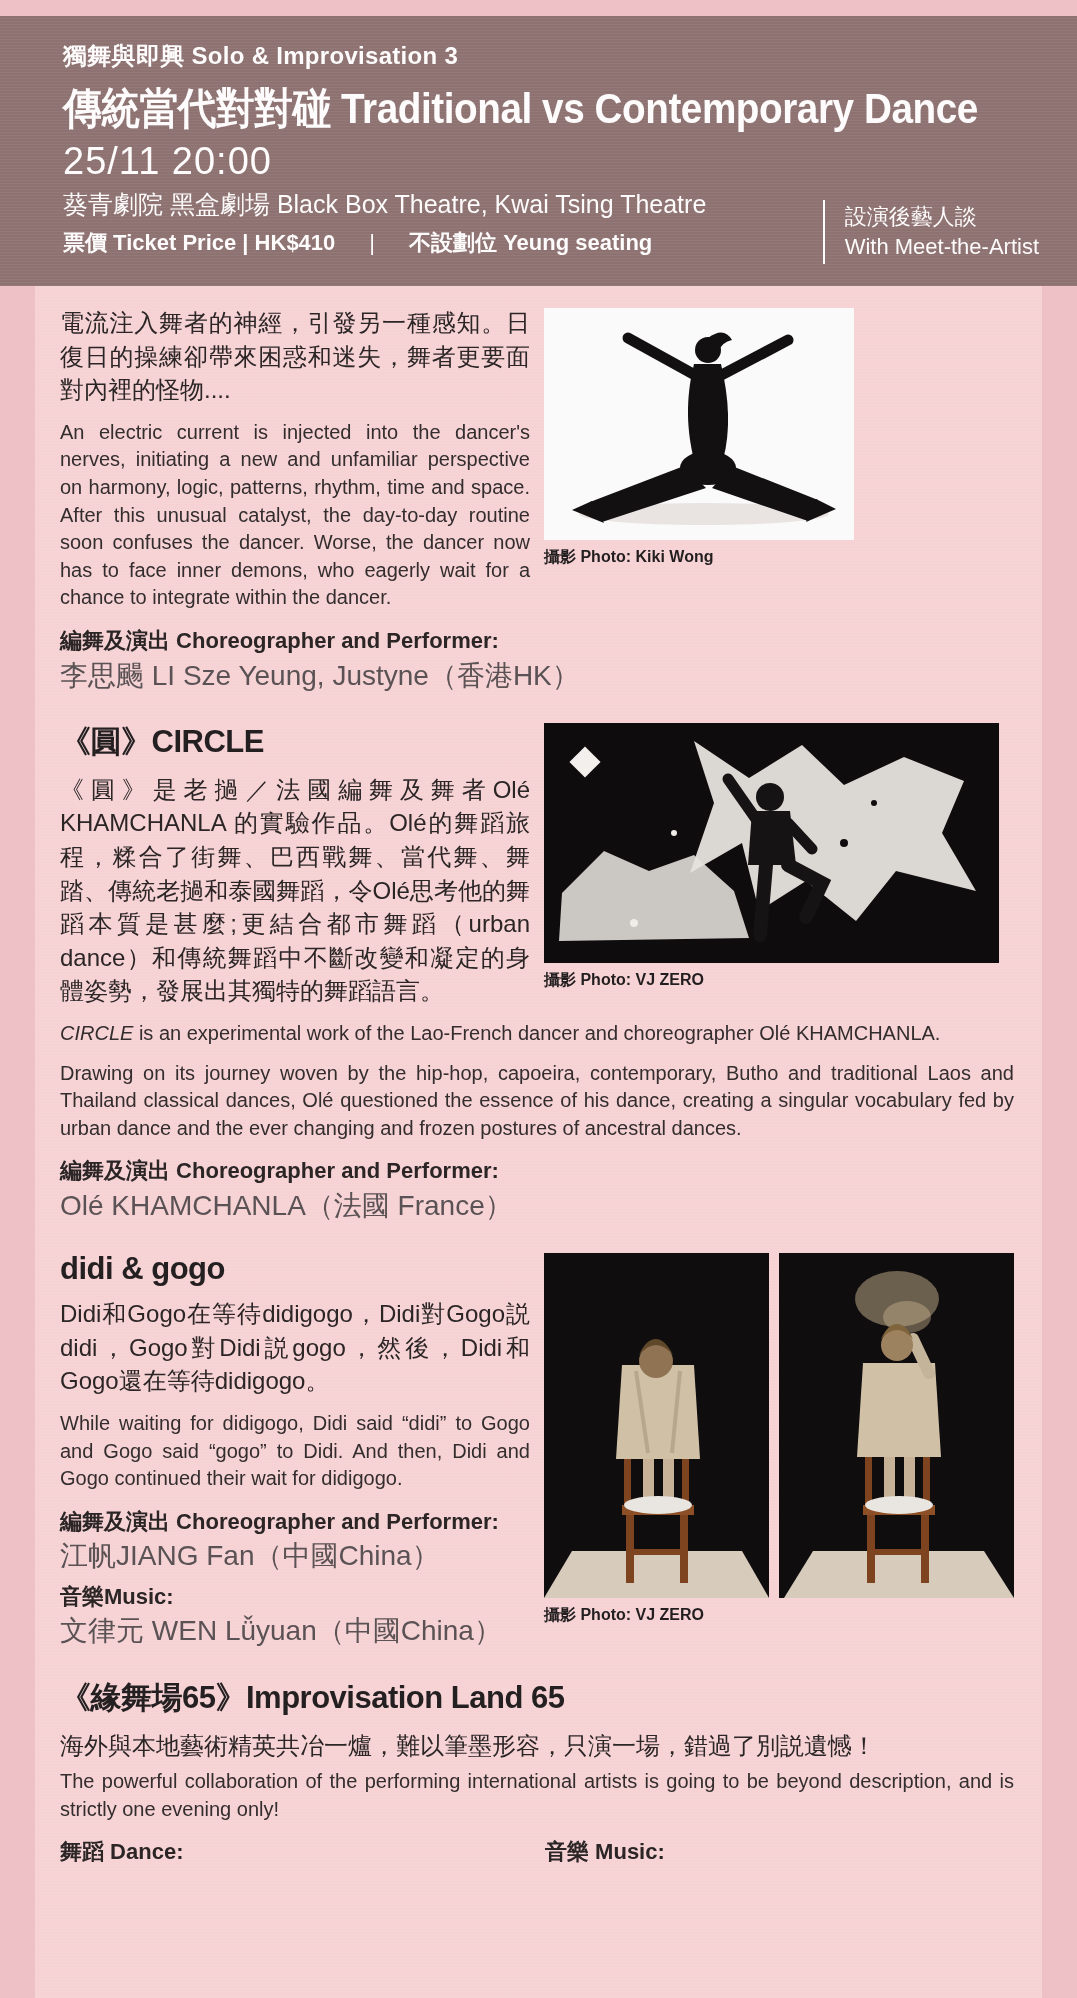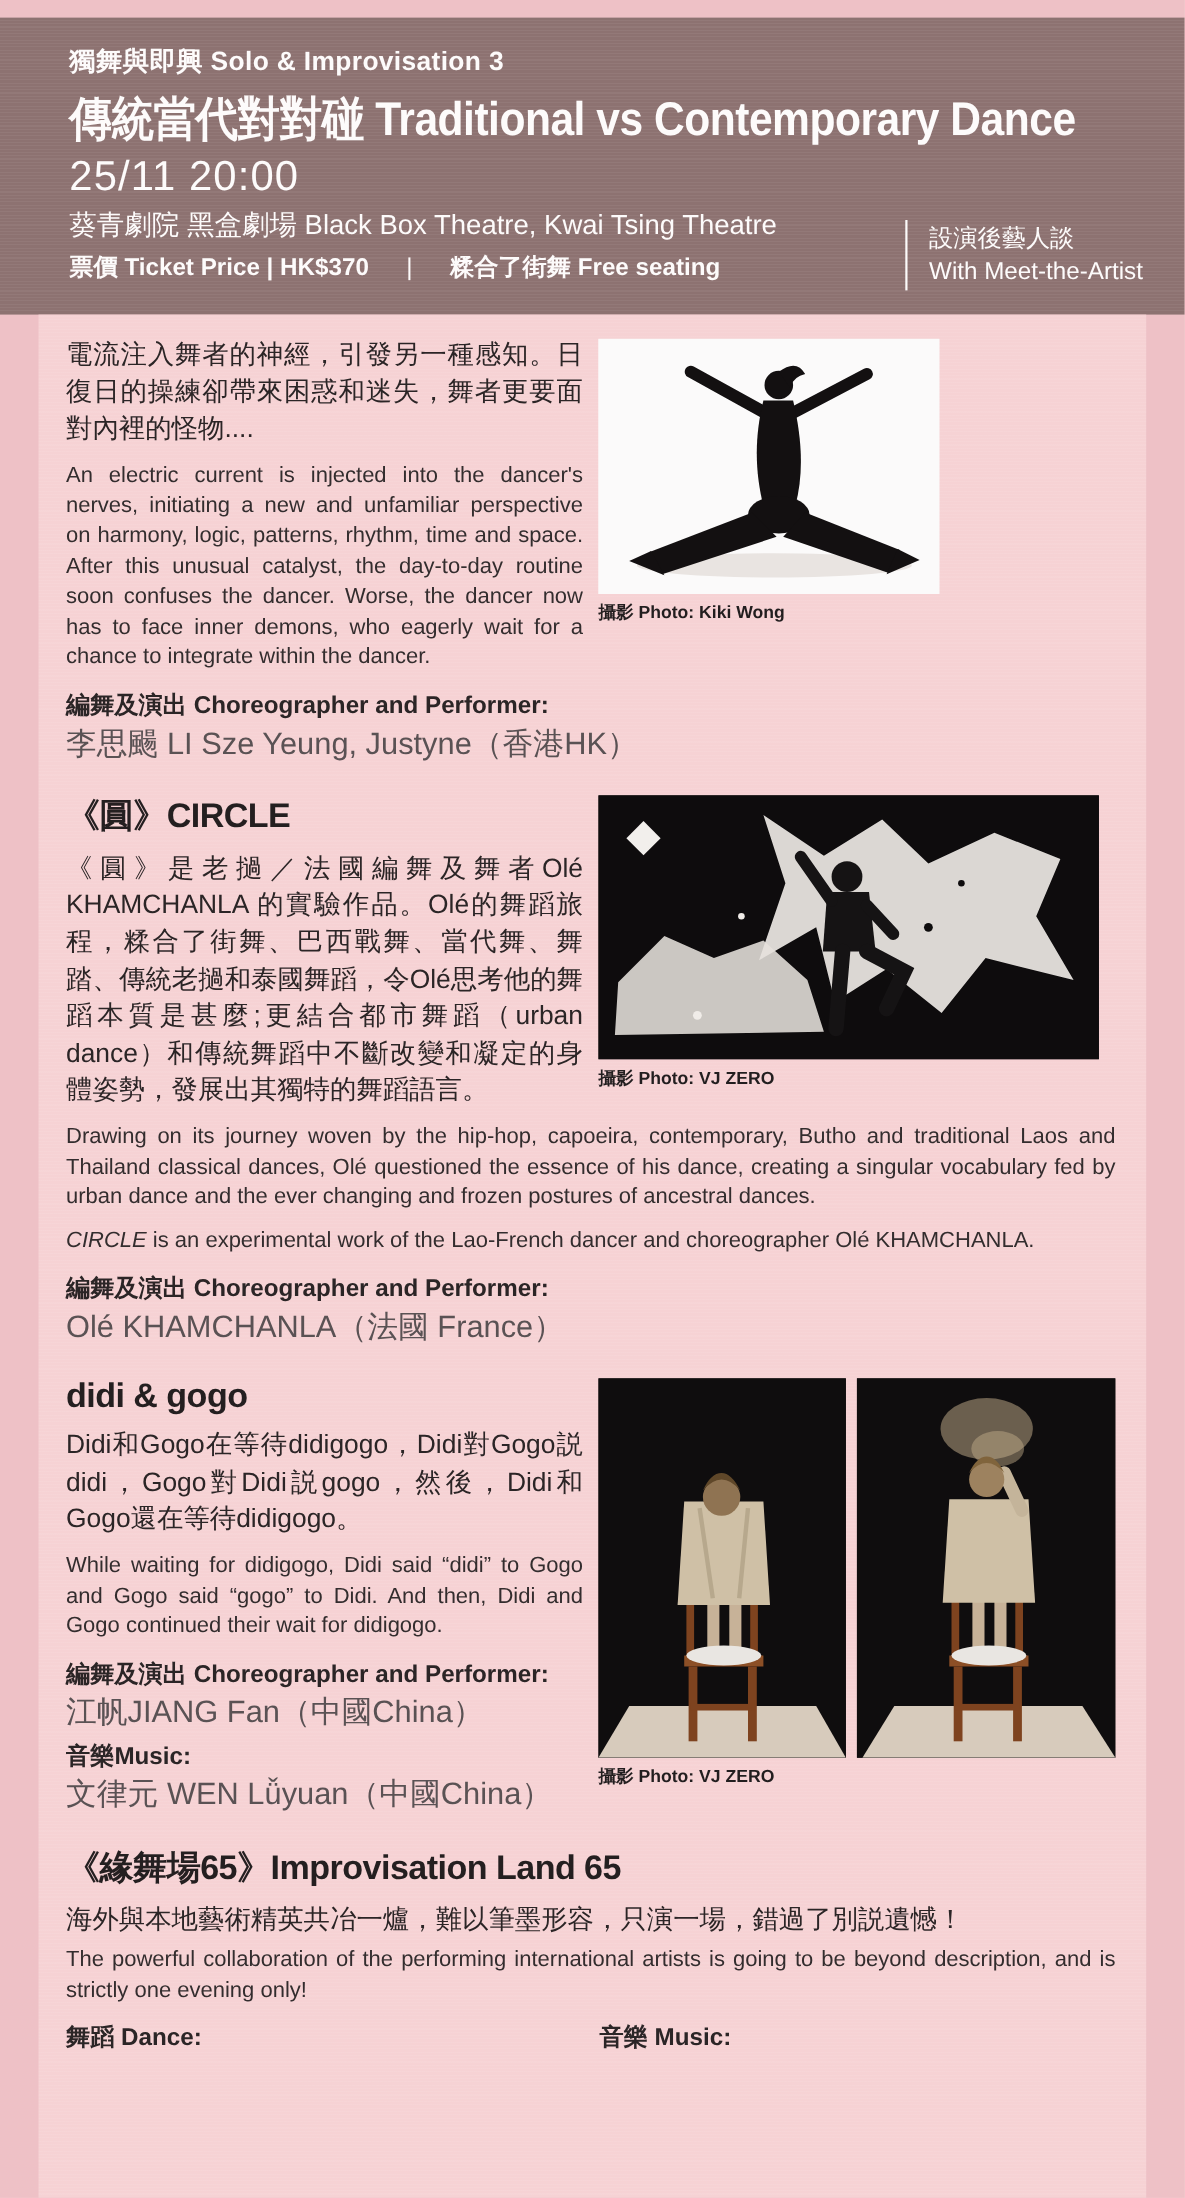--- a/index.html
+++ b/index.html
@@ -64,21 +64,21 @@
 <body>
 
 <div class="page">
 
   <header class="band">
     <div class="series">獨舞與即興 Solo &amp; Improvisation 3</div>
     <div><h1 class="main-title">傳統當代對對碰 Traditional vs Contemporary Dance</h1></div>
     <div class="datetime">25/11 20:00</div>
     <div class="venue">葵青劇院 黑盒劇場 Black Box Theatre, Kwai Tsing Theatre</div>
     <div class="ticket-row">
-      <span>票價 Ticket Price | HK$370</span><span class="sep">|</span><span>糅合了街舞 Free seating</span>
+      <span>票價 Ticket Price | HK$410</span><span class="sep">|</span><span>不設劃位 Yeung seating</span>
     </div>
     <div class="meet-artist">
       <div class="rule"></div>
       <div>
         <div>設演後藝人談</div>
         <div>With Meet-the-Artist</div>
       </div>
     </div>
   </header>
 
@@ -125,22 +125,22 @@
           <circle cx="226" cy="74" r="14" fill="#151314"></circle>
           <path d="M212,96 L184,56" stroke="#151314" stroke-width="11" stroke-linecap="round"></path>
           <path d="M244,100 L268,126" stroke="#151314" stroke-width="11" stroke-linecap="round"></path>
           <path d="M222,142 L216,212" stroke="#151314" stroke-width="14" stroke-linecap="round"></path>
           <path d="M244,142 L278,160 L262,194" stroke="#151314" stroke-width="14" stroke-linecap="round" fill="none"></path>
         </svg>
         <figcaption>攝影 Photo: VJ ZERO</figcaption>
       </figure>
       <h2>《圓》CIRCLE</h2>
       <p class="zh">《圓》是老撾／法國編舞及舞者Olé KHAMCHANLA 的實驗作品。Olé的舞蹈旅程，糅合了街舞、巴西戰舞、當代舞、舞踏、傳統老撾和泰國舞蹈，令Olé思考他的舞蹈本質是甚麼;更結合都市舞蹈（urban dance）和傳統舞蹈中不斷改變和凝定的身體姿勢，發展出其獨特的舞蹈語言。</p>
+      <p class="en"><span class="it">CIRCLE</span><span> is an experimental work of the Lao-French dancer and choreographer Olé KHAMCHANLA.</span></p>
       <p class="en">Drawing on its journey woven by the hip-hop, capoeira, contemporary, Butho and traditional Laos and Thailand classical dances, Olé questioned the essence of his dance, creating a singular vocabulary fed by urban dance and the ever changing and frozen postures of ancestral dances.</p>
-      <p class="en"><span class="it">CIRCLE</span><span> is an experimental work of the Lao-French dancer and choreographer Olé KHAMCHANLA.</span></p>
       <div class="credits">
         <div class="role">編舞及演出 Choreographer and Performer:</div>
         <div class="name">Olé KHAMCHANLA（法國 France）</div>
       </div>
     </section>
 
     <section class="s3">
       <figure class="float-fig">
         <div class="fig-duo">
           <svg width="225" height="345" viewBox="0 0 225 345" style="background:#0f0d0e;">

